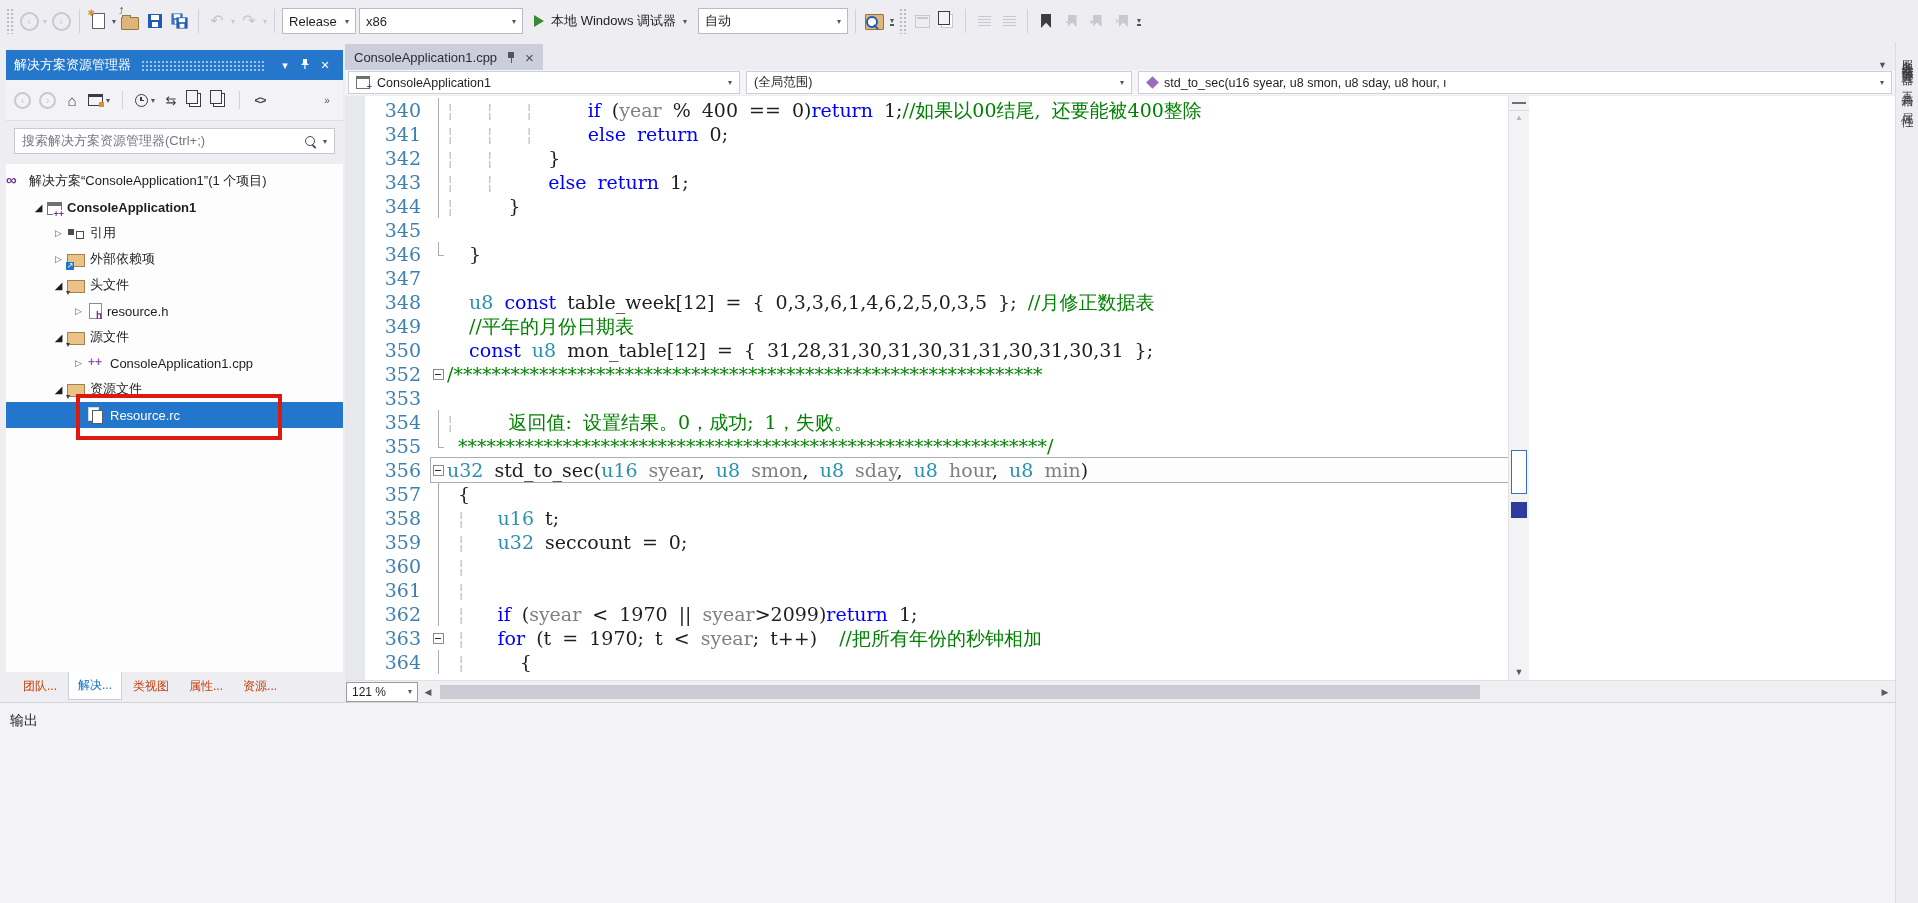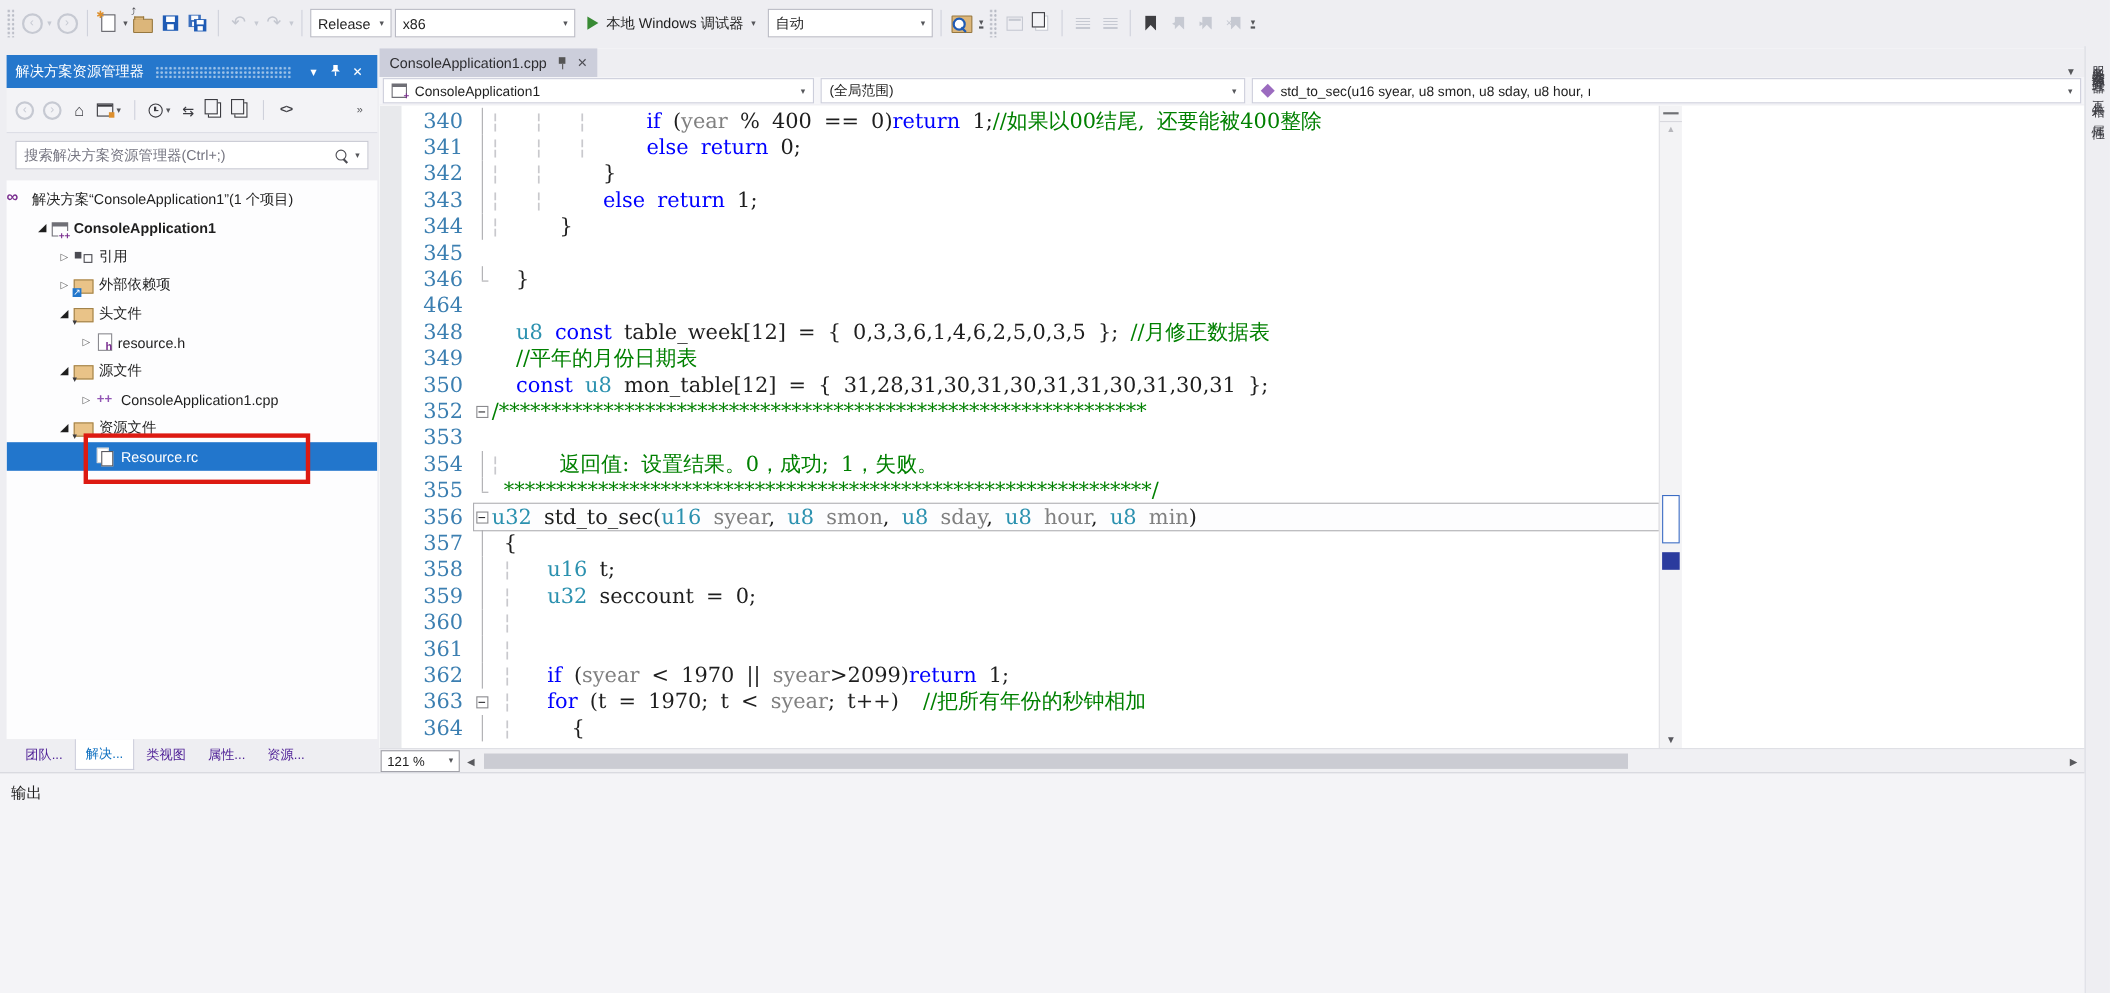--- a/index.html
+++ b/index.html
@@ -76,21 +76,21 @@
   .ic-refs::after{content:"";position:absolute;left:9px;top:6px;width:6px;height:6px;border:1.5px solid #4b4b52}
   .ic-folder::before,.ic-extdep::before{content:"";width:16px;height:11px;background:#e9c388;border:1px solid #a2834b;position:absolute;left:0;top:3px}
   .ic-folder::after{content:"▾";position:absolute;left:-1px;bottom:-4px;font-size:8px;color:#3b3b41}
   .ic-extdep::after{content:"↗";position:absolute;left:-1px;bottom:-3px;font-size:8px;color:#fff;background:#2277cc;width:8px;height:8px;line-height:8px;text-align:center}
   .ic-file-h{width:11px;height:14px;background:#fff;border:1px solid #8a8a90;margin-left:2px}
   .ic-file-h::after{content:"h";position:absolute;right:-1px;bottom:-3px;font-size:10px;font-weight:bold;color:#7a2f8f}
   .ic-file-cpp::before{content:"++";position:absolute;left:1px;top:0;font-size:12px;font-weight:bold;color:#9256b4}
   .ic-file-rc::before{content:"";position:absolute;left:1px;top:0;width:9px;height:12px;background:#fff;border:1px solid #d6d6d6}
   .ic-file-rc::after{content:"";position:absolute;left:5px;top:3px;width:9px;height:12px;background:#fff;border:1px solid #5a5a60}
   .se-tabs{position:absolute;left:0;right:0;bottom:0;height:28px;display:flex;gap:2px;padding-left:8px;background:#eeeef2;font-size:12px;align-items:stretch}
-  .btab{padding:0 9px;display:flex;align-items:center;color:#4c1d95}
+  .btab{padding:0 9px;display:flex;align-items:center;color:#c2410c}
   .btab.active{background:#fff;color:#0e70c0;border:1px solid #cccedb;border-top:none}
   
   .editor{position:absolute;left:345px;top:44px;width:1550px;height:658px;background:#fff}
   .tabstrip{height:26px;background:#eeeef2;display:flex;align-items:flex-end}
   .dtab{height:26px;background:#cccedb;display:flex;align-items:center;padding:0 9px;font-size:13px;color:#2d2d30;gap:9px}
   .pin{width:10px;height:12px;position:relative;display:inline-block}
   .pin::before{content:"";position:absolute;left:2px;top:1px;width:6px;height:6px;background:#555}
   .pin::after{content:"";position:absolute;left:4.5px;top:7px;width:1.5px;height:5px;background:#555}
   .closex{color:#4b4b52;font-size:15px;line-height:1}
   .tabs-ovf{margin-left:auto;padding-right:8px;color:#55565a;font-size:9px}
@@ -405,21 +405,21 @@
         <div class="cline">
           <span class="bp"></span>
           <span class="lnum">346</span>
           <span class="lbody">
             <span class="omargin m-end"></span>
             <span class="ctext"><span class="s-p">  }</span></span>
           </span>
         </div>
         <div class="cline">
           <span class="bp"></span>
-          <span class="lnum">464</span>
+          <span class="lnum">347</span>
           <span class="lbody">
             <span class="omargin"></span>
             <span class="ctext"></span>
           </span>
         </div>
         <div class="cline">
           <span class="bp"></span>
           <span class="lnum">348</span>
           <span class="lbody">
             <span class="omargin"></span>

